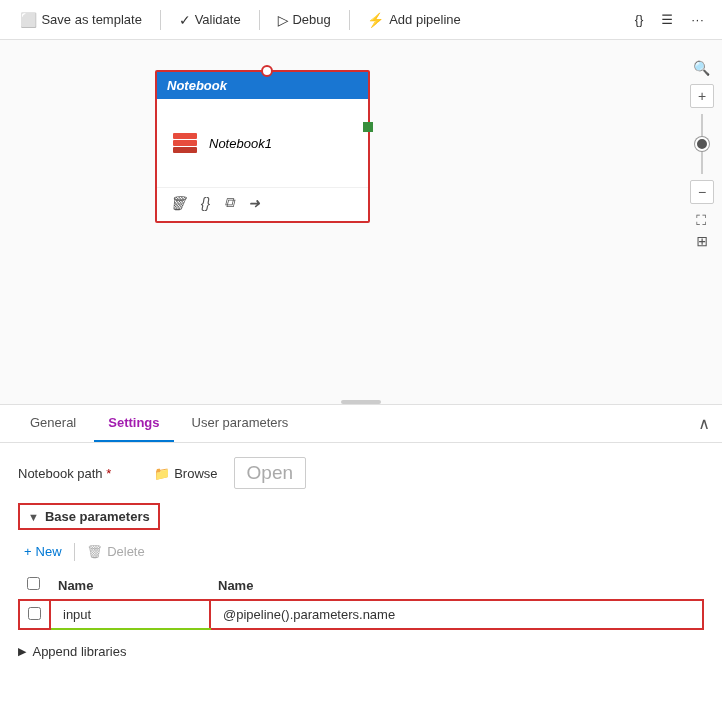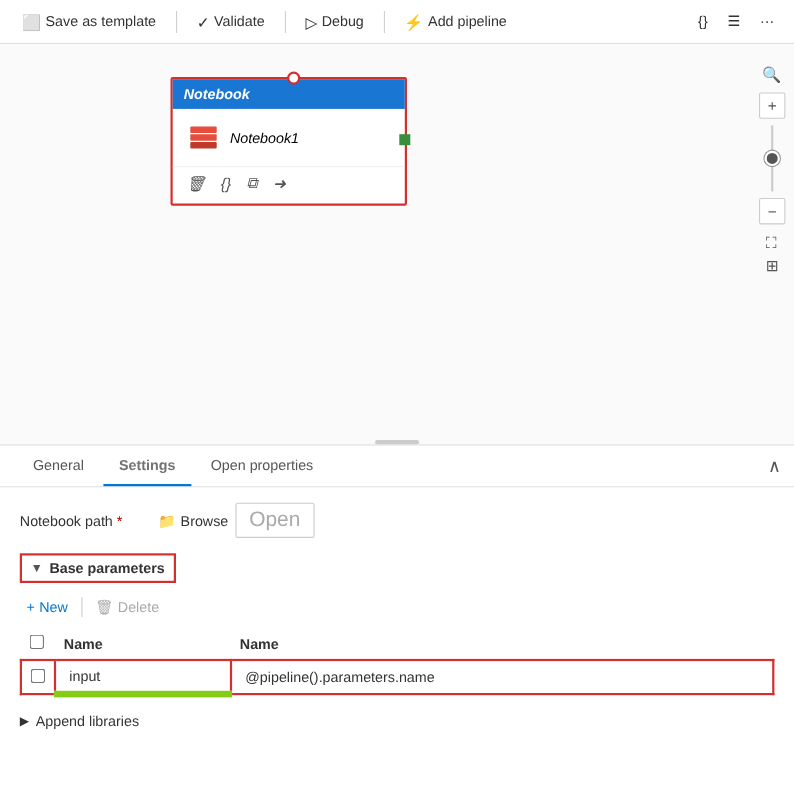--- a/index.html
+++ b/index.html
@@ -55,21 +55,21 @@
       position: absolute;
       top: -7px; right: 95px;
     }
     .node-green-dot {
       width: 10px; height: 10px;
       background: #388e3c;
       position: absolute;
       right: -5px; top: 50px;
     }
     .notebook-node-body {
-      padding: 10px 12px;
+      padding: 28px 12px;
       display: flex; align-items: center; gap: 8px;
     }
     .notebook-icon {
       width: 32px; height: 32px;
       display: flex; align-items: center; justify-content: center;
     }
     .notebook-node-actions {
       display: flex; align-items: center; gap: 14px;
       padding: 6px 12px 10px 12px;
       border-top: 1px solid #f0f0f0;
@@ -132,40 +132,40 @@
     }
     .tab {
       padding: 10px 14px;
       cursor: pointer;
       color: #555;
       font-size: 13px;
       border-bottom: 2px solid transparent;
       margin-right: 4px;
     }
     .tab.active {
-      color: #737373;
+      color: #a21caf;
       border-bottom: 2px solid #0078d4;
       font-weight: 600;
     }
     .tab-badge {
       color: #ff8c00;
       font-size: 11px;
       vertical-align: super;
     }
     .tabs-collapse {
       position: absolute; right: 12px;
       color: #555; cursor: pointer; font-size: 16px;
     }
 
     
     .settings-content { padding: 14px 18px; }
 
     
     .form-row {
-      display: flex; align-items: center; margin-bottom: 14px;
+      display: flex; align-items: center; gap: 10px; margin-bottom: 14px;
     }
     .form-label { min-width: 120px; color: #333; font-size: 13px; }
     .required { color: #a00; }
     .form-input {
       border: 1px solid #ccc; padding: 4px 8px;
       font-size: 13px; color: #333; flex: 1; max-width: 280px;
       outline: none;
     }
     .browse-btn {
       display: flex; align-items: center; gap: 4px;
@@ -318,21 +318,21 @@
 <div class="bottom-panel">
 
   <div class="tabs">
     <div class="tab">
       <span>General</span>
     </div>
     <div class="tab active">
       <span>Settings</span>
     </div>
     <div class="tab">
-      <span>Open properties</span>
+      <span>User parameters</span>
     </div>
     <span class="tabs-collapse">∧</span>
   </div>
 
   <div class="settings-content">
 
     <div class="form-row">
       <span class="form-label">
         <span>Notebook path</span>
         <span class="required">*</span>
@@ -375,21 +375,21 @@
           <th class="value-cell">
             <span>Name</span>
           </th>
         </tr>
       </thead>
       <tbody>
         <tr class="param-row">
           <td class="cb-cell" style="border: 2px solid #d32f2f; border-right: none;">
             <input type="checkbox" style="">
           </td>
-          <td class="name-cell" style="border-top: 2px solid #d32f2f; border-bottom: 6px solid #84cc16;">
+          <td class="name-cell" style="border-top: 2px solid #d32f2f; border-bottom: 2px solid #84cc16;">
             <input class="param-input" type="text" value="input" style="">
           </td>
           <td class="value-cell" style="border: 2px solid #d32f2f; border-left: none;">
             <input class="param-value-input" type="text" value="@pipeline().parameters.name" style="">
           </td>
         </tr>
       </tbody>
     </table>
 
     <div class="append-section">

